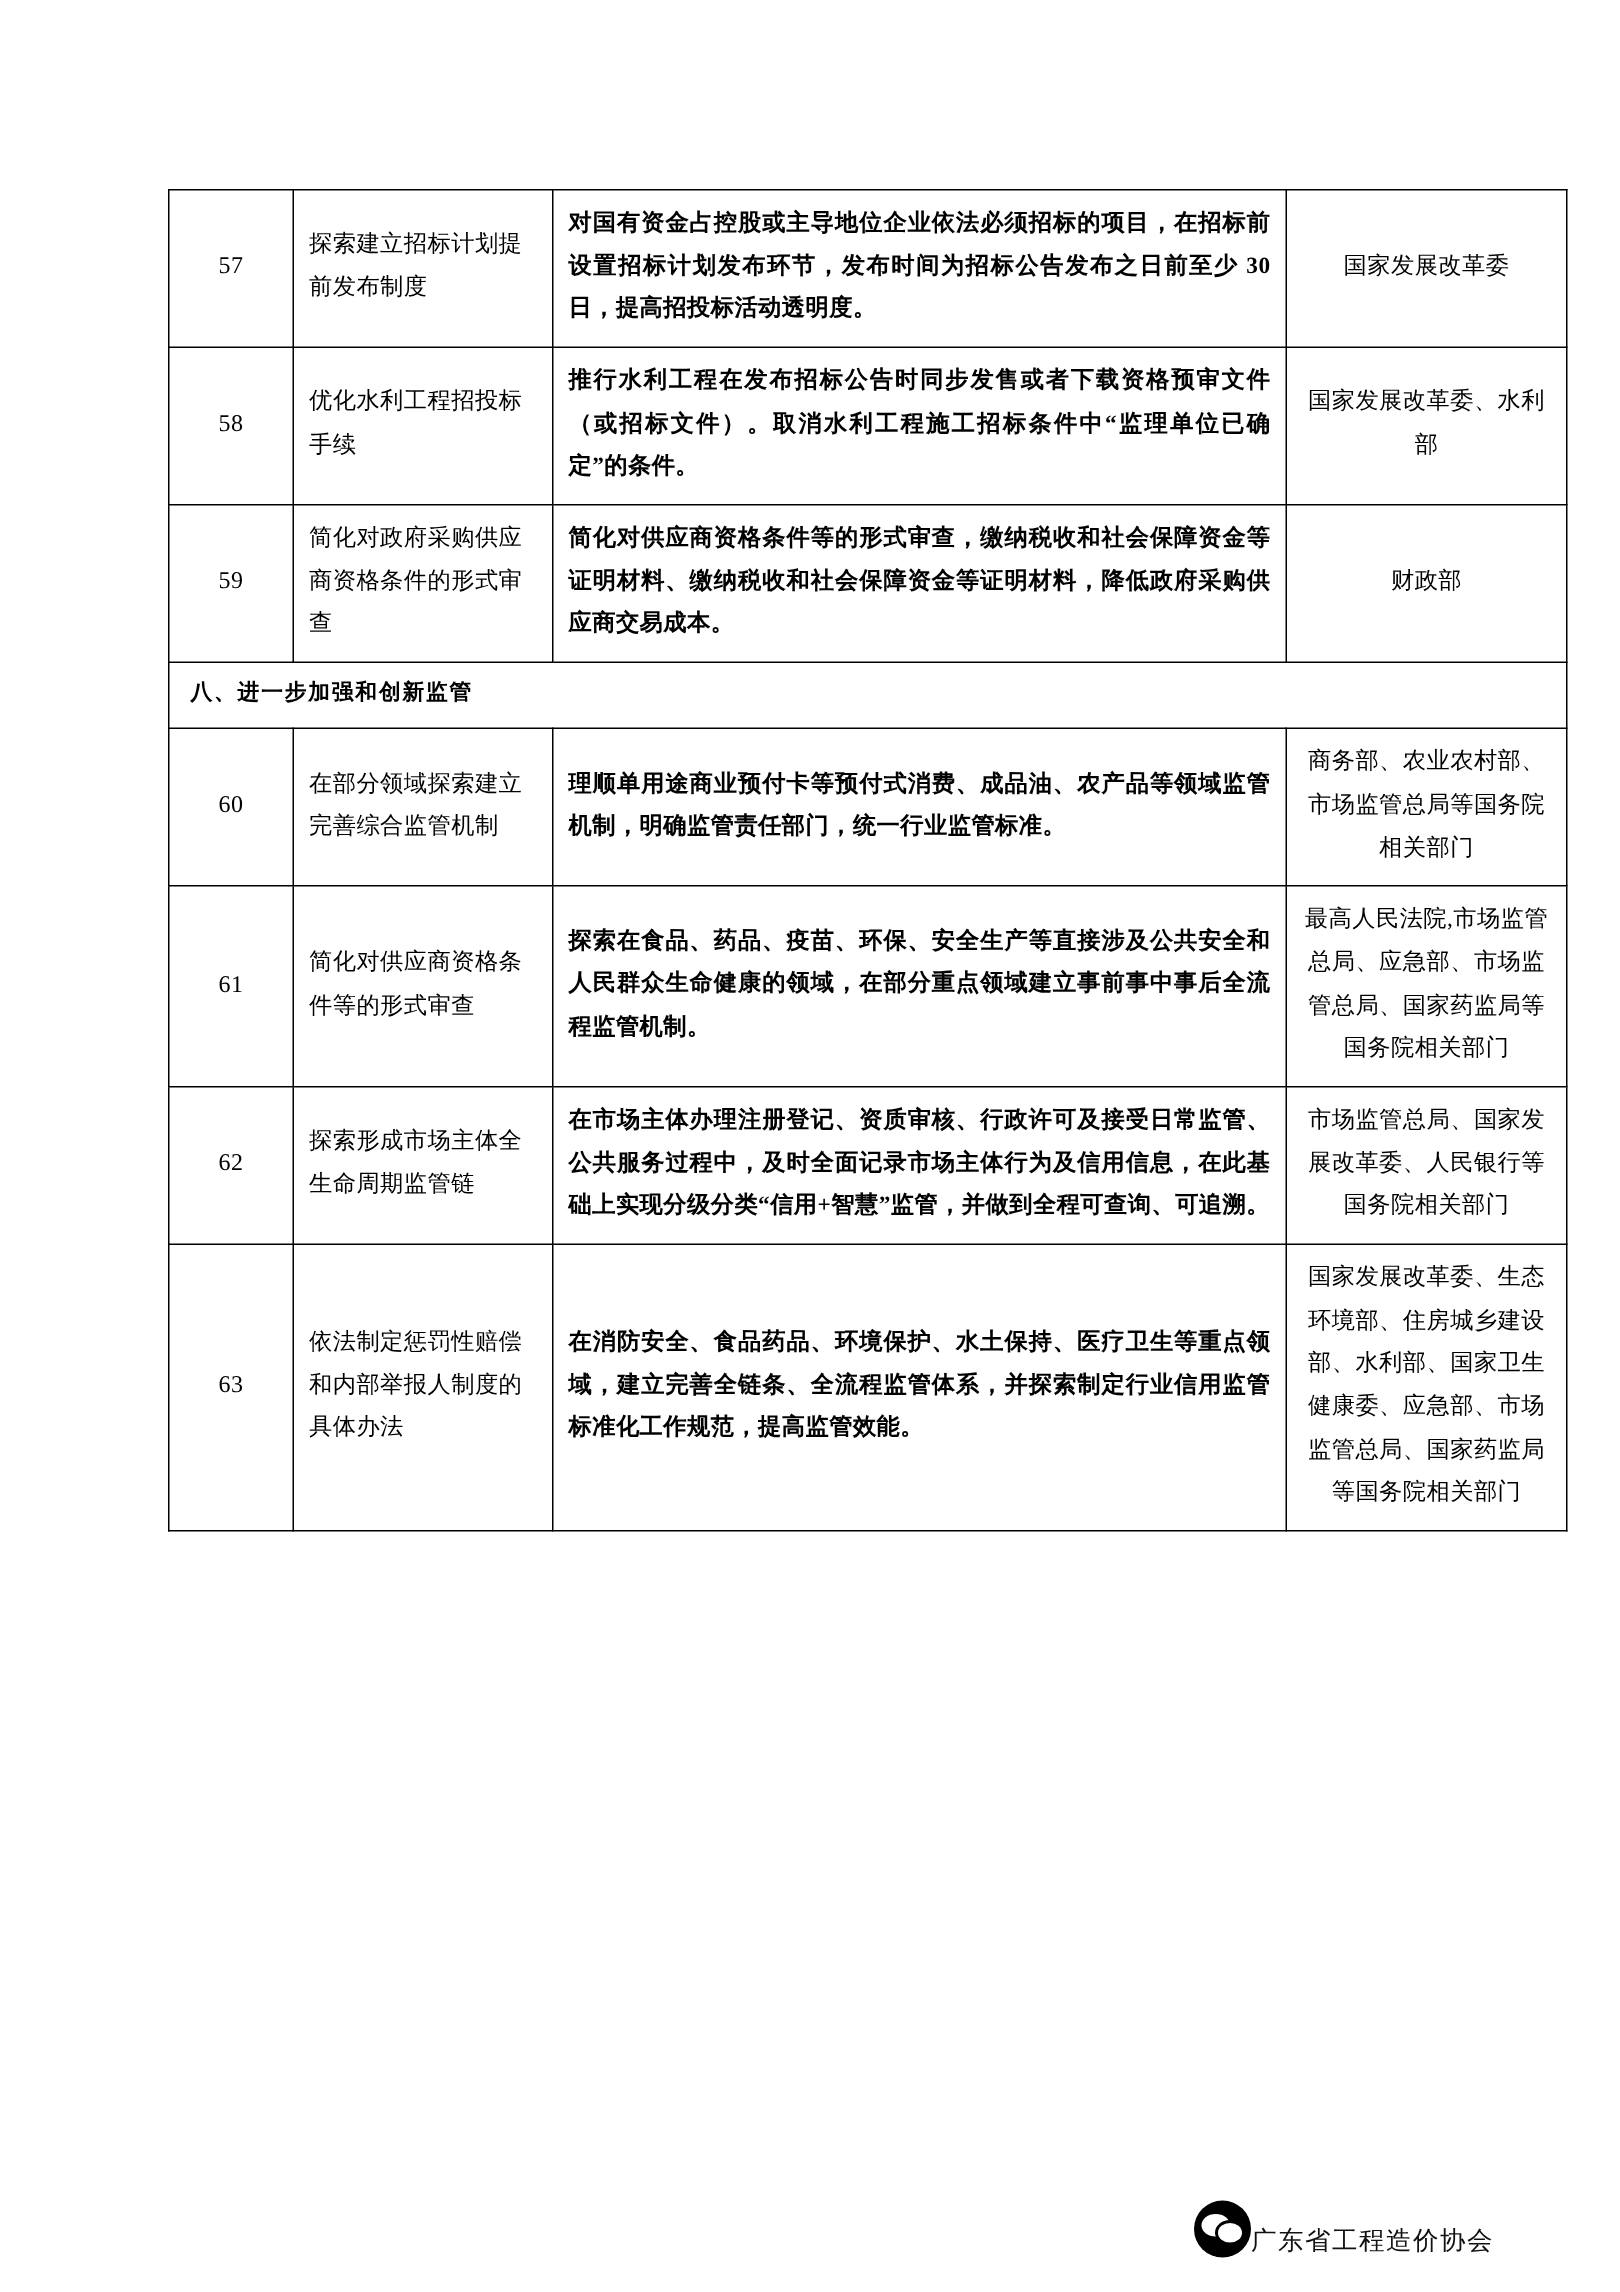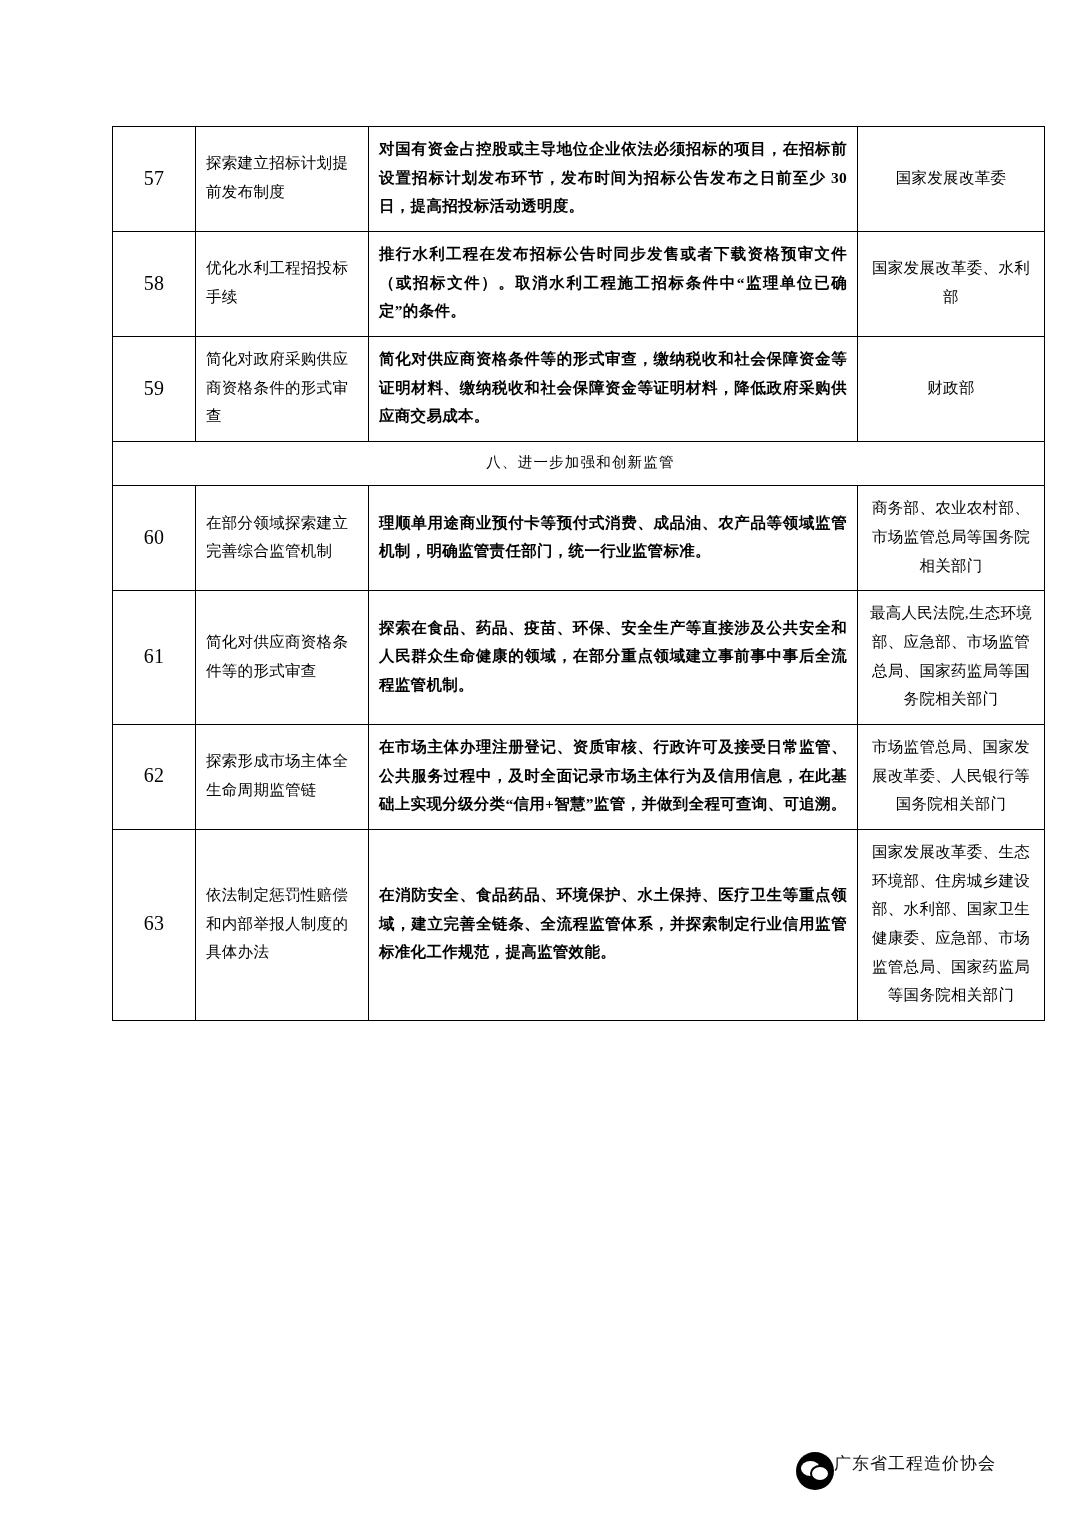--- a/index.html
+++ b/index.html
@@ -34,51 +34,51 @@
     border: 1px solid #000000;
     vertical-align: middle;
     padding: 8px 10px 10px 10px;
     font-size: 15.5px;
     line-height: 1.85;
     letter-spacing: 0.3px;
   }
   td.col-num {
     width: 62px;
     text-align: center;
-    font-size: 20px;
+    font-size: 16px;
   }
   td.col-title {
     width: 152px;
     text-align: left;
   }
   td.col-body {
     width: 468px;
     text-align: justify;
     text-justify: inter-ideograph;
     font-weight: bold;
   }
   td.col-dept {
     width: 166px;
     text-align: center;
   }
   td.section-head {
-    text-align: center;
+    text-align: left;
     font-family: "DejaVu Sans", "Liberation Sans", sans-serif;
     font-size: 14.5px;
-    font-weight: normal;
+    font-weight: bold;
     letter-spacing: 1.2px;
     padding: 9px 10px 11px 14px;
     line-height: 1.6;
   }
   .footer-brand {
     position: absolute;
     right: 84px;
-    bottom: 38px;
+    bottom: 23px;
     display: flex;
-    align-items: flex-start;
+    align-items: flex-end;
   }
   .wechat-badge {
     width: 38px;
     height: 38px;
     border-radius: 50%;
     background: #000000;
     position: relative;
     flex: 0 0 auto;
   }
   .wechat-badge::before,
@@ -146,21 +146,21 @@
         <td class="col-num">60</td>
         <td class="col-title">在部分领域探索建立完善综合监管机制</td>
         <td class="col-body">理顺单用途商业预付卡等预付式消费、成品油、农产品等领域监管机制，明确监管责任部门，统一行业监管标准。</td>
         <td class="col-dept">商务部、农业农村部、市场监管总局等国务院相关部门</td>
       </tr>
 
       <tr>
         <td class="col-num">61</td>
         <td class="col-title">简化对供应商资格条件等的形式审查</td>
         <td class="col-body">探索在食品、药品、疫苗、环保、安全生产等直接涉及公共安全和人民群众生命健康的领域，在部分重点领域建立事前事中事后全流程监管机制。</td>
-        <td class="col-dept">最高人民法院,生态环境部、应急部、市场监管总局、国家药监局等国务院相关部门</td>
+        <td class="col-dept">最高人民法院,市场监管总局、应急部、市场监管总局、国家药监局等国务院相关部门</td>
       </tr>
 
       <tr>
         <td class="col-num">62</td>
         <td class="col-title">探索形成市场主体全生命周期监管链</td>
         <td class="col-body">在市场主体办理注册登记、资质审核、行政许可及接受日常监管、公共服务过程中，及时全面记录市场主体行为及信用信息，在此基础上实现分级分类“信用+智慧”监管，并做到全程可查询、可追溯。</td>
         <td class="col-dept">市场监管总局、国家发展改革委、人民银行等国务院相关部门</td>
       </tr>
 
       <tr>

